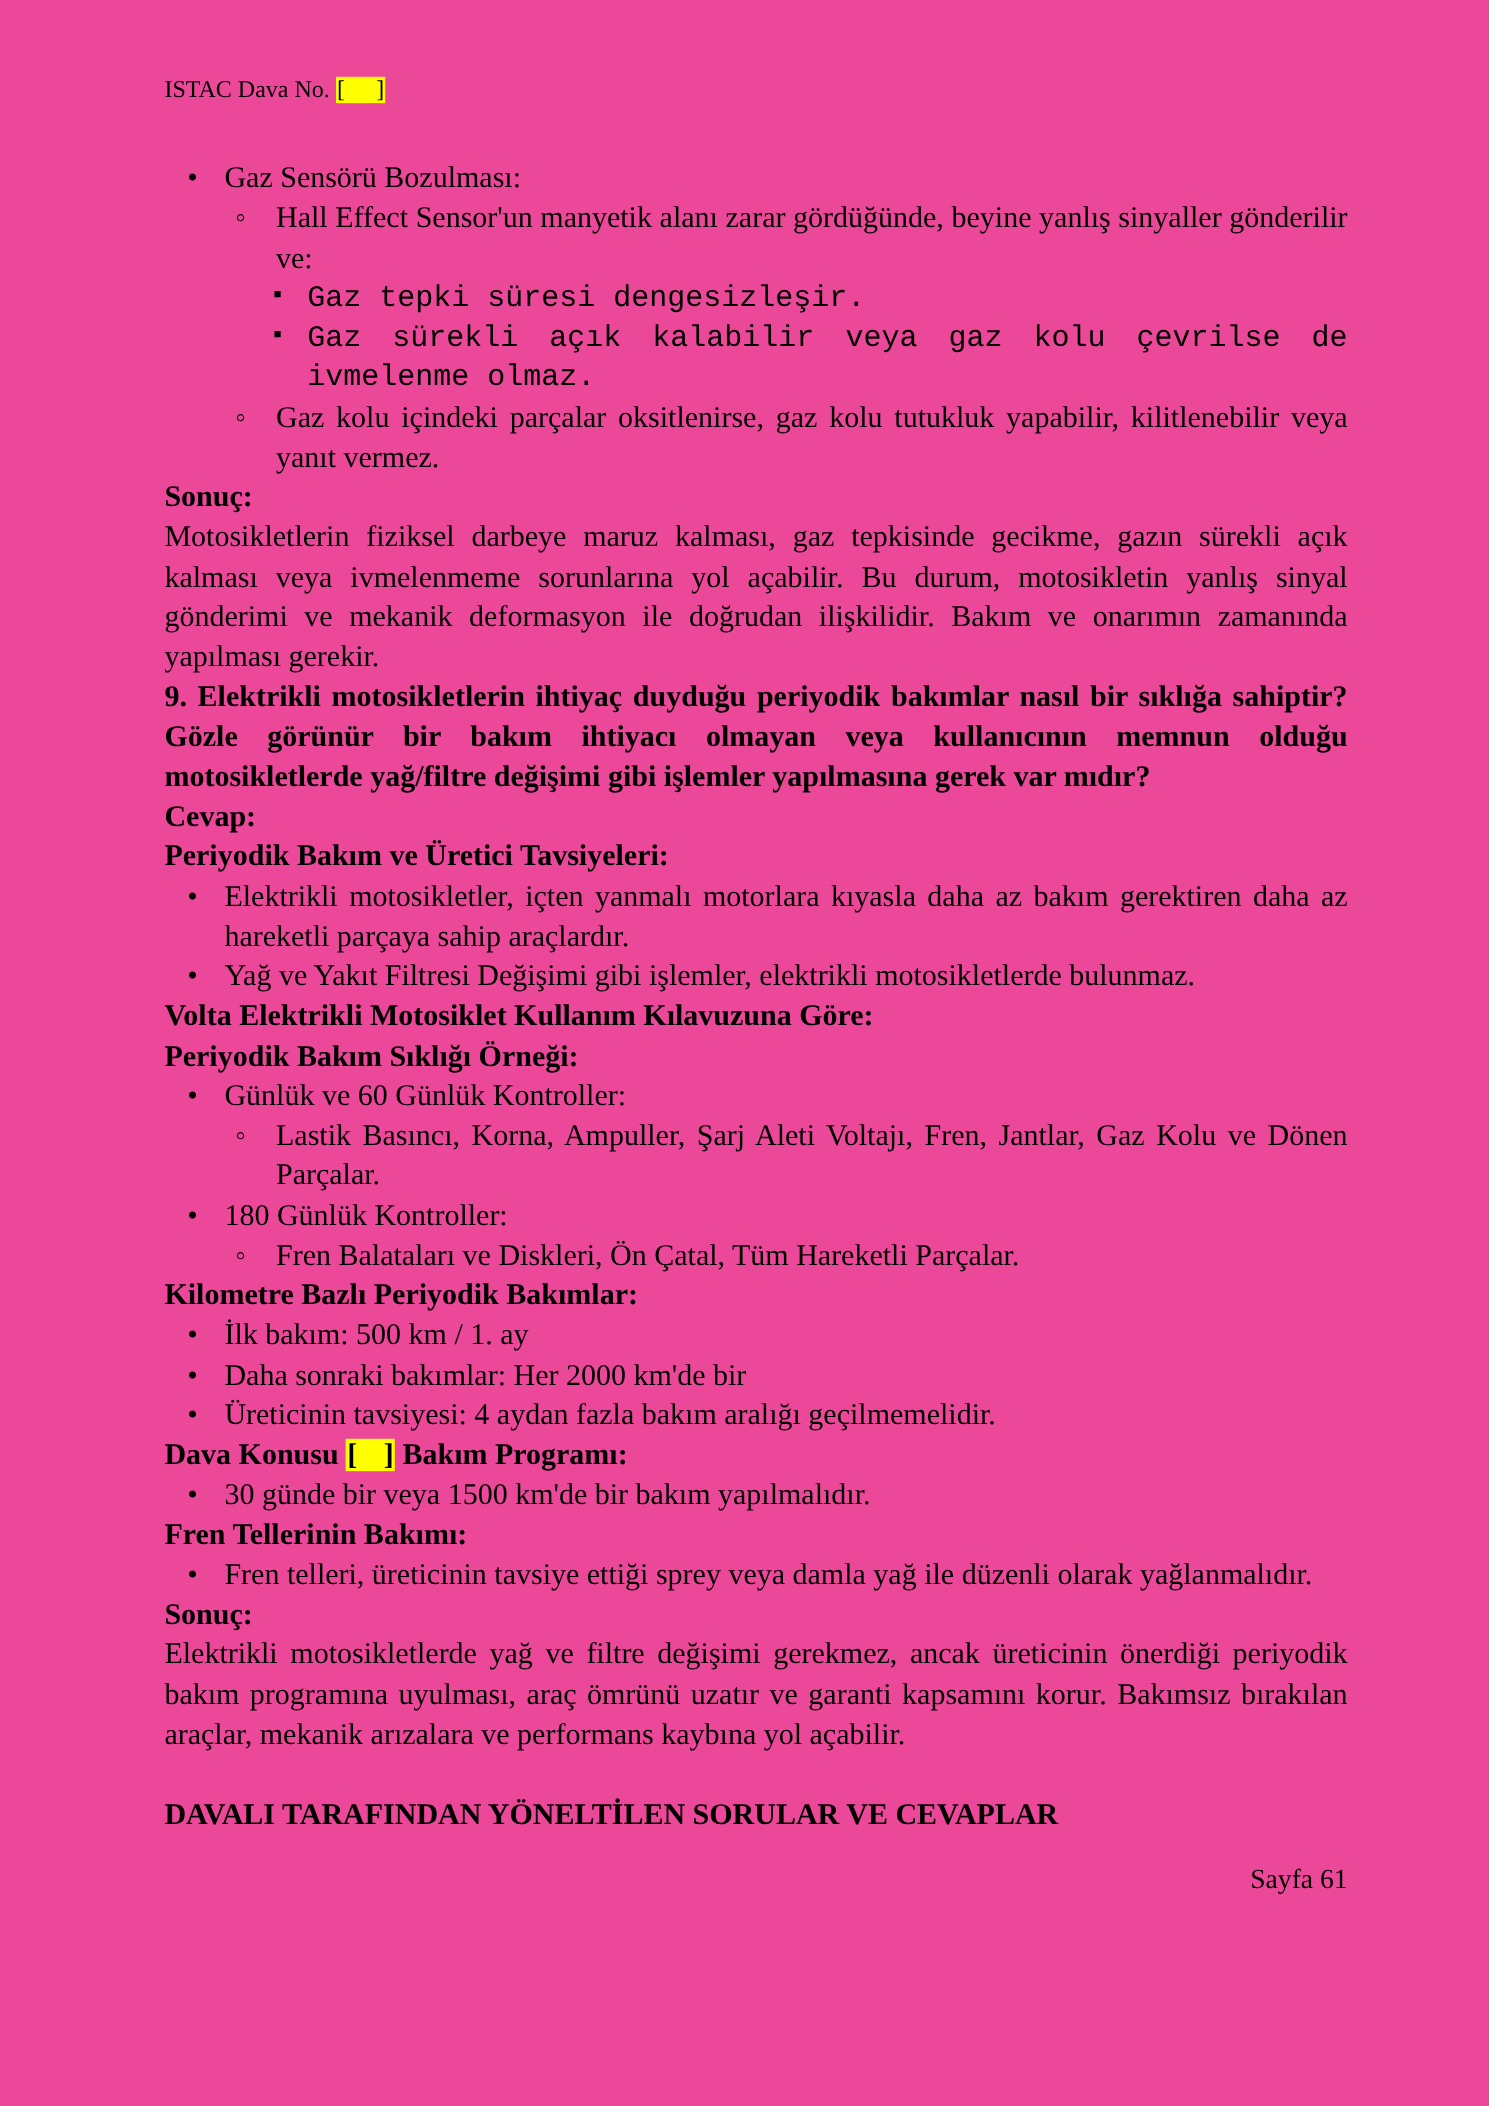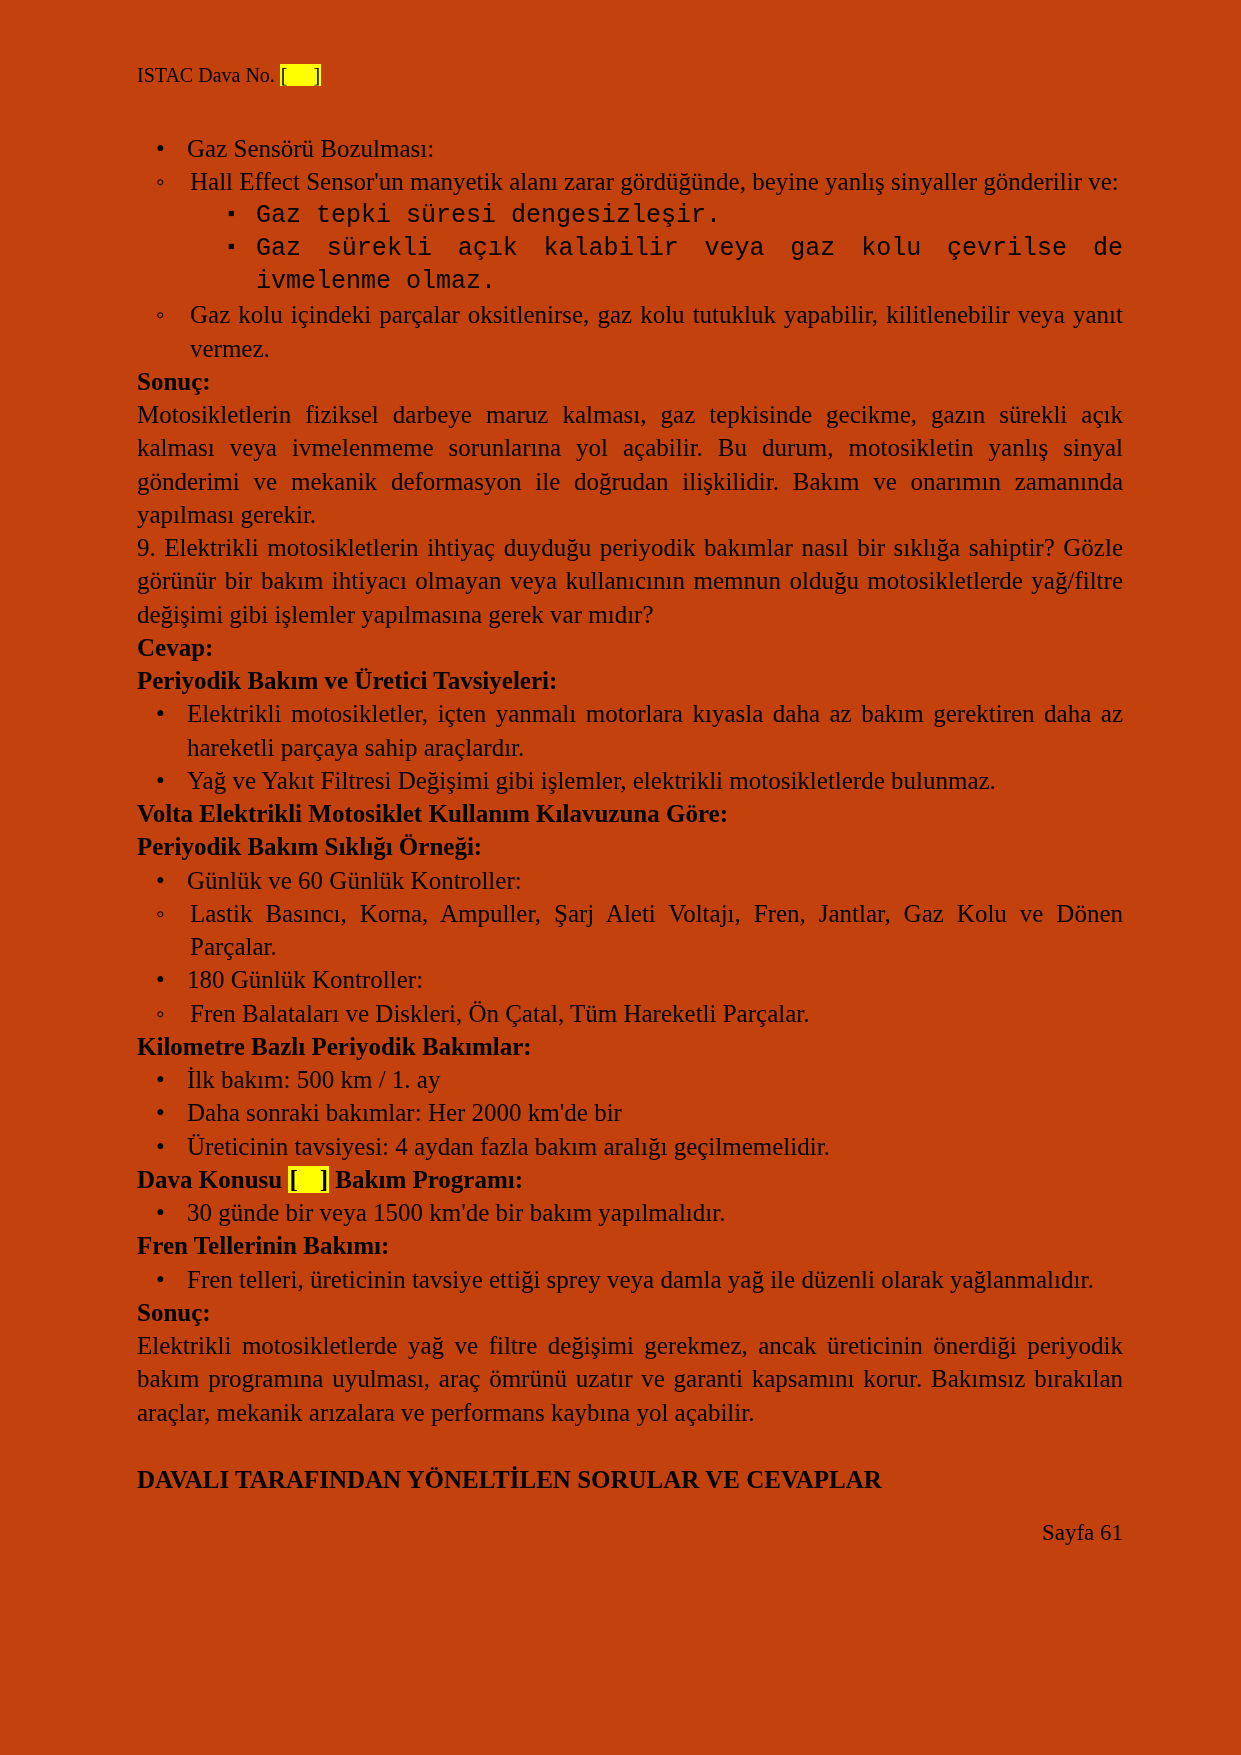--- a/index.html
+++ b/index.html
@@ -9,21 +9,21 @@
   }
   body {
     font-family: "Liberation Serif", "DejaVu Serif", serif;
     color: #000000;
   }
   .page {
     position: relative;
     width: 1241px;
     height: 1755px;
     margin: 0 auto;
-    background: #c2410c;
+    background: #ec4899;
     box-sizing: border-box;
     padding: 62px 118px 40px 137px;
     overflow: hidden;
   }
   .doc-header {
     font-size: 20px;
     line-height: 1.3;
     margin: 0 0 44px 0;
     white-space: nowrap;
   }
@@ -43,21 +43,21 @@
     line-height: 1.33;
     margin: 0;
     text-align: justify;
     text-justify: inter-word;
   }
   p.flush {
     text-align: left;
     font-weight: bold;
   }
   p.bold {
-    font-weight: normal;
+    font-weight: bold;
   }
   ul.lvl {
     margin: 0;
     padding: 0;
     list-style: none;
   }
   ul.lvl > li {
     position: relative;
     font-size: 25px;
     line-height: 1.33;
@@ -72,21 +72,21 @@
   ul.lvl1 > li::before {
     content: "\2022";
     position: absolute;
     left: -31px;
     top: 0;
     font-size: 25px;
     line-height: 1.33;
   }
   
   ul.lvl2 > li {
-    margin-left: 53px;
+    margin-left: 93px;
     padding-left: 0;
   }
   ul.lvl2 > li::before {
     content: "\25E6";
     position: absolute;
     left: -34px;
     top: 0;
     font-size: 25px;
     line-height: 1.33;
   }

